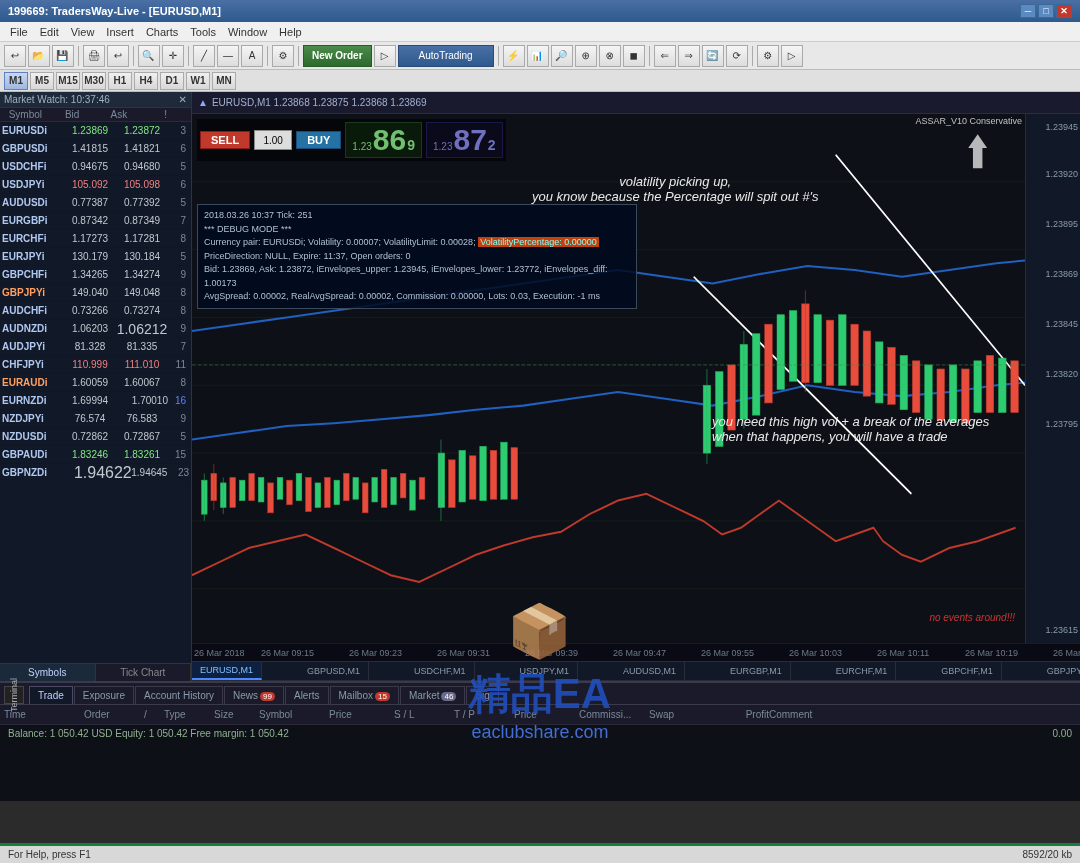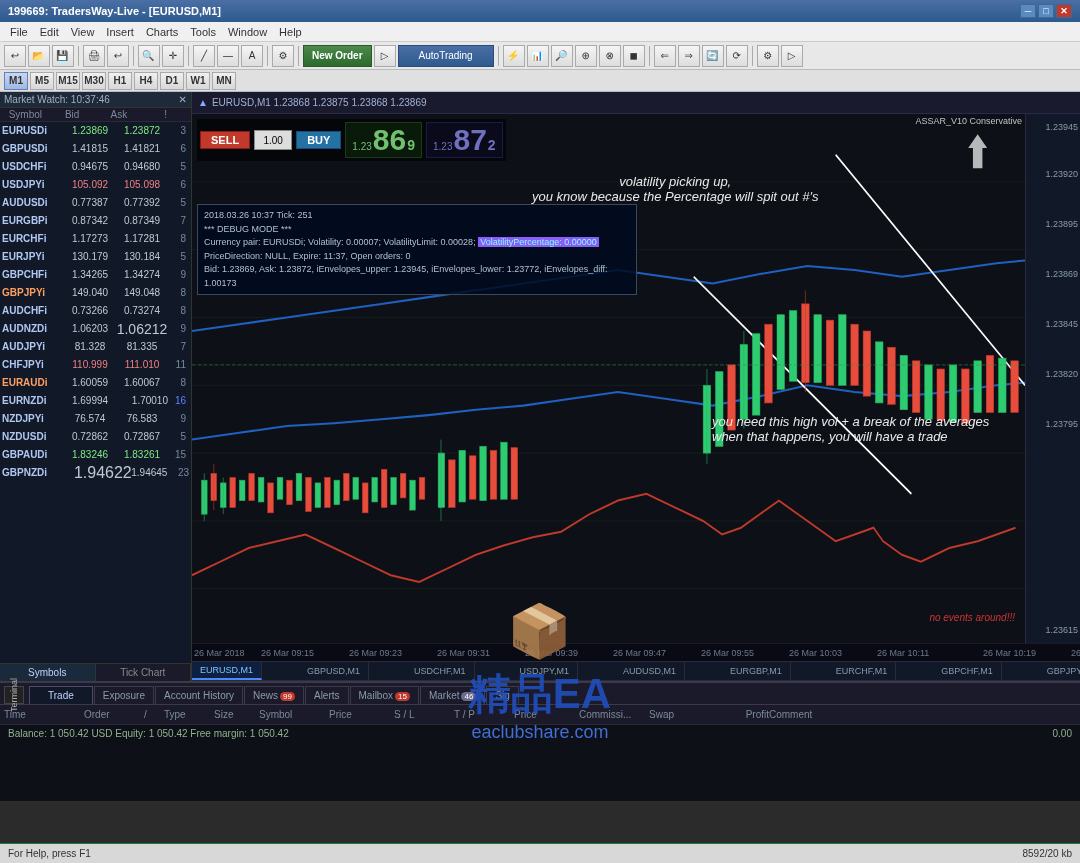--- a/index.html
+++ b/index.html
@@ -314,24 +314,25 @@
           <span style="color:#7070c0; font-size:30px; font-weight:bold; line-height:1;">87</span>
           <span style="color:#7070c0; font-size:14px; font-weight:bold;">2</span>
         </div>
       </div>
 
       <div style="position:absolute; top:90px; left:5px; background:rgba(0,10,30,0.85); border:1px solid #3a4a5a; padding:4px 6px; font-size:9px; color:#b0c0d0; z-index:10; max-width:440px; line-height:1.5;">
         <div><span>2018.03.26 10:37  Tick: 251</span></div>
         <div>*** DEBUG MODE ***</div>
         <div>
           <span>Currency pair: EURUSDi; Volatility: 0.00007; VolatilityLimit: 0.00028; </span>
-          <span style="background:#8b5cf6; color:#80ffff; padding:0 2px;">VolatilityPercentage: 0.00000</span>
+          <span style="background:#c2410c; color:#80ffff; padding:0 2px;">VolatilityPercentage: 0.00000</span>
         </div>
         <div>PriceDirection: NULL, Expire: 11:37, Open orders: 0</div>
         <div>Bid: 1.23869, Ask: 1.23872, iEnvelopes_upper: 1.23945, iEnvelopes_lower: 1.23772, iEnvelopes_diff: 1.00173</div>
+        <div>AvgSpread: 0.00002, RealAvgSpread: 0.00002, Commission: 0.00000, Lots: 0.03, Execution: -1 ms</div>
       </div>
 
       <div style="position:absolute; top:60px; left:340px; color:#e8e8e8; font-size:13px; font-style:italic; z-index:5; text-align:center;">
         <div>volatility picking up,</div>
         <div>you know because the Percentage will spit out #'s</div>
       </div>
 
       <div style="position:absolute; top:300px; left:520px; color:#e8e8e8; font-size:13px; font-style:italic; z-index:5;">
         <div>you need this high vol + a break of the averages</div>
         <div>when that happens, you will have a trade</div>
@@ -450,21 +451,21 @@
     <div id="chart-time-labels" style="height:18px; background:#0a0a14; display:flex; align-items:center; font-size:9px; color:#6a7a8a; padding:0 2px; border-top:1px solid #1a1a2a; overflow:hidden;">
       <span style="margin-right:12px; min-width:55px;">26 Mar 2018</span>
       <span style="margin-right:16px; min-width:72px;">26 Mar 09:15</span>
       <span style="margin-right:16px; min-width:72px;">26 Mar 09:23</span>
       <span style="margin-right:16px; min-width:72px;">26 Mar 09:31</span>
       <span style="margin-right:16px; min-width:72px;">26 Mar 09:39</span>
       <span style="margin-right:16px; min-width:72px;">26 Mar 09:47</span>
       <span style="margin-right:16px; min-width:72px;">26 Mar 09:55</span>
       <span style="margin-right:16px; min-width:72px;">26 Mar 10:03</span>
       <span style="margin-right:16px; min-width:72px;">26 Mar 10:11</span>
-      <span style="margin-right:16px; min-width:72px;margin-left:18px;">26 Mar 10:19</span>
+      <span style="margin-right:16px; min-width:72px;">26 Mar 10:19</span>
       <span style="margin-right:16px; min-width:72px;">26 Mar 10:27</span>
 
     </div>
 
     <div id="symbol-tabs" style="height:20px; background:#111827; display:flex; align-items:center; overflow:hidden; border-bottom:1px solid #2a2a3a; border-top:1px solid #2a2a3a;gap:37px;">
       <div class="sym-tab active" style="padding:2px 8px; font-size:9px; color:#80c0ff; cursor:pointer; border-right:1px solid #2a2a3a; white-space:nowrap; height:100%; display:flex; align-items:center; background:#0d2040; border-bottom:2px solid #4a8aff;">EURUSD,M1</div>
       <div class="sym-tab" style="padding:2px 8px; font-size:9px; color:#8a9aaa; cursor:pointer; border-right:1px solid #2a2a3a; white-space:nowrap; height:100%; display:flex; align-items:center;">GBPUSD,M1</div>
       <div class="sym-tab" style="padding:2px 8px; font-size:9px; color:#8a9aaa; cursor:pointer; border-right:1px solid #2a2a3a; white-space:nowrap; height:100%; display:flex; align-items:center;">USDCHF,M1</div>
       <div class="sym-tab" style="padding:2px 8px; font-size:9px; color:#8a9aaa; cursor:pointer; border-right:1px solid #2a2a3a; white-space:nowrap; height:100%; display:flex; align-items:center;">USDJPY,M1</div>
       <div class="sym-tab" style="padding:2px 8px; font-size:9px; color:#8a9aaa; cursor:pointer; border-right:1px solid #2a2a3a; white-space:nowrap; height:100%; display:flex; align-items:center;">AUDUSD,M1</div>
@@ -479,21 +480,21 @@
     </div>
 
   </div>
 </div>
 
 <div id="terminal-panel" style="height:120px; background:#111827; border-top:2px solid #3a3a4a; display:flex; flex-direction:column;">
   <div id="terminal-tabs" style="height:22px; background:#1a1a2a; display:flex; align-items:flex-end; padding:0 4px; gap:1px; border-bottom:1px solid #3a3a4a;">
 
     <div style="writing-mode:vertical-rl; transform:rotate(180deg); font-size:9px; color:#aaa; padding:2px 4px; cursor:pointer; border:1px solid #444; background:#222; height:18px; display:flex; align-items:center; justify-content:center; margin-right:4px;">Terminal</div>
 
-    <div class="term-tab active" style="padding:3px 18px; font-size:10px; color:#c0d0ff; cursor:pointer; border:1px solid #4a4a6a; border-bottom:none; background:#111827;">Trade</div>
+    <div class="term-tab active" style="padding:3px 8px; font-size:10px; color:#c0d0ff; cursor:pointer; border:1px solid #4a4a6a; border-bottom:none; background:#111827;">Trade</div>
     <div class="term-tab" style="padding:3px 8px; font-size:10px; color:#8a9aaa; cursor:pointer; border:1px solid #3a3a4a; border-bottom:none; background:#1a1a2a;">Exposure</div>
     <div class="term-tab" style="padding:3px 8px; font-size:10px; color:#8a9aaa; cursor:pointer; border:1px solid #3a3a4a; border-bottom:none; background:#1a1a2a;">Account History</div>
     <div class="term-tab" style="padding:3px 8px; font-size:10px; color:#8a9aaa; cursor:pointer; border:1px solid #3a3a4a; border-bottom:none; background:#1a1a2a;">News<span style="background:#c0392b; color:white; border-radius:8px; padding:0 3px; font-size:8px; margin-left:2px;">99</span></div>
     <div class="term-tab" style="padding:3px 8px; font-size:10px; color:#8a9aaa; cursor:pointer; border:1px solid #3a3a4a; border-bottom:none; background:#1a1a2a;">Alerts</div>
     <div class="term-tab" style="padding:3px 8px; font-size:10px; color:#8a9aaa; cursor:pointer; border:1px solid #3a3a4a; border-bottom:none; background:#1a1a2a;">Mailbox<span style="background:#c0392b; color:white; border-radius:8px; padding:0 3px; font-size:8px; margin-left:2px;">15</span></div>
     <div class="term-tab" style="padding:3px 8px; font-size:10px; color:#8a9aaa; cursor:pointer; border:1px solid #3a3a4a; border-bottom:none; background:#1a1a2a;">Market<span style="background:#6a6a8a; color:white; border-radius:8px; padding:0 3px; font-size:8px; margin-left:2px;">46</span></div>
     <div class="term-tab" style="padding:3px 8px; font-size:10px; color:#8a9aaa; cursor:pointer; border:1px solid #3a3a4a; border-bottom:none; background:#1a1a2a;">Sig</div>
   </div>
 
   <div id="terminal-content" style="flex:1; background:#0d1117; overflow:hidden;">
@@ -522,18 +523,18 @@
     </div>
   </div>
 </div>
 
 <div id="watermark" style="position:fixed; bottom:120px; left:50%; transform:translateX(-50%); text-align:center; opacity:0.88; pointer-events:none; z-index:50;">
   <div style="font-size:52px; color:#3a6aff; margin-bottom:4px;">📦</div>
   <div style="font-size:42px; color:#2050c0; font-weight:bold; font-family:Liberation Sans, sans-serif;">精品EA</div>
   <div style="font-size:18px; color:#4a7aee; font-family:sans-serif;">eaclubshare.com</div>
 </div>
 
-<div id="status-bar" style="height:20px; background:#d8d8d8; display:flex; align-items:center; padding:0 8px; font-size:10px; color:#333; border-top:1px solid #15803d; position:fixed; bottom:0; left:0; right:0;">
+<div id="status-bar" style="height:20px; background:#d8d8d8; display:flex; align-items:center; padding:0 8px; font-size:10px; color:#333; border-top:3px solid #15803d; position:fixed; bottom:0; left:0; right:0;">
   <span class="status-text">For Help, press F1</span>
   <div class="status-right" style="display:flex; align-items:center; gap:8px; margin-left:auto;">
     <span>8592/20 kb</span>
   </div>
 </div>
 
 </body></html>

